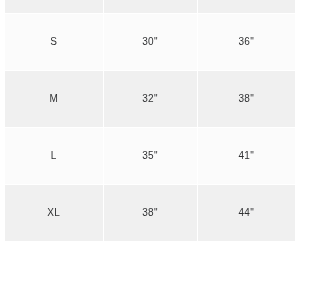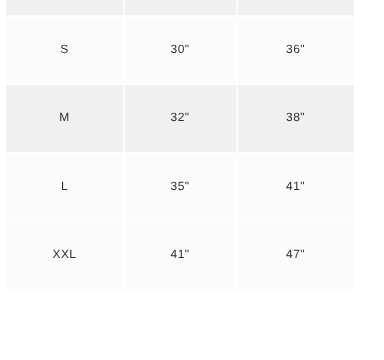--- a/index.html
+++ b/index.html
@@ -108,21 +108,21 @@
           <tr class="row-shade">
             <td class="col-size"><span class="cell-text">M</span></td>
             <td class="col-a"><span class="cell-text">32"</span></td>
             <td class="col-b"><span class="cell-text">38"</span></td>
           </tr>
           <tr class="row-plain">
             <td class="col-size"><span class="cell-text">L</span></td>
             <td class="col-a"><span class="cell-text">35"</span></td>
             <td class="col-b"><span class="cell-text">41"</span></td>
           </tr>
-          <tr class="row-plain">
-            <td class="col-size"><span class="cell-text">XXL</span></td>
-            <td class="col-a"><span class="cell-text">41"</span></td>
-            <td class="col-b"><span class="cell-text">47"</span></td>
+          <tr class="row-shade">
+            <td class="col-size"><span class="cell-text">XL</span></td>
+            <td class="col-a"><span class="cell-text">38"</span></td>
+            <td class="col-b"><span class="cell-text">44"</span></td>
           </tr>
         </tbody>
     </table>
   </div>
 </div>
 
 </body></html>

